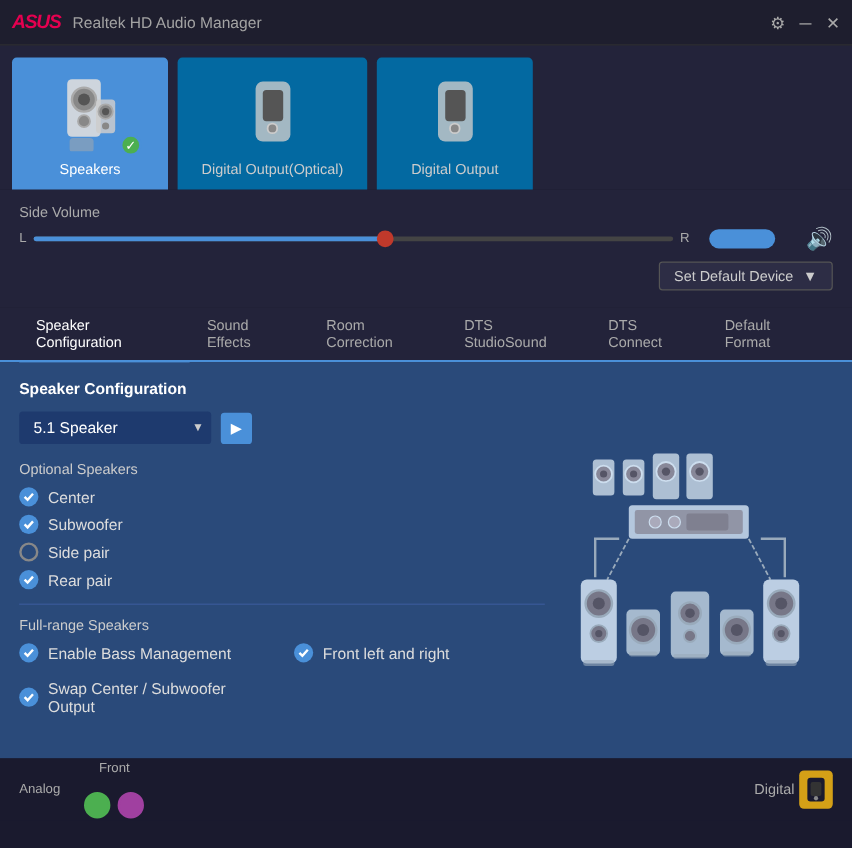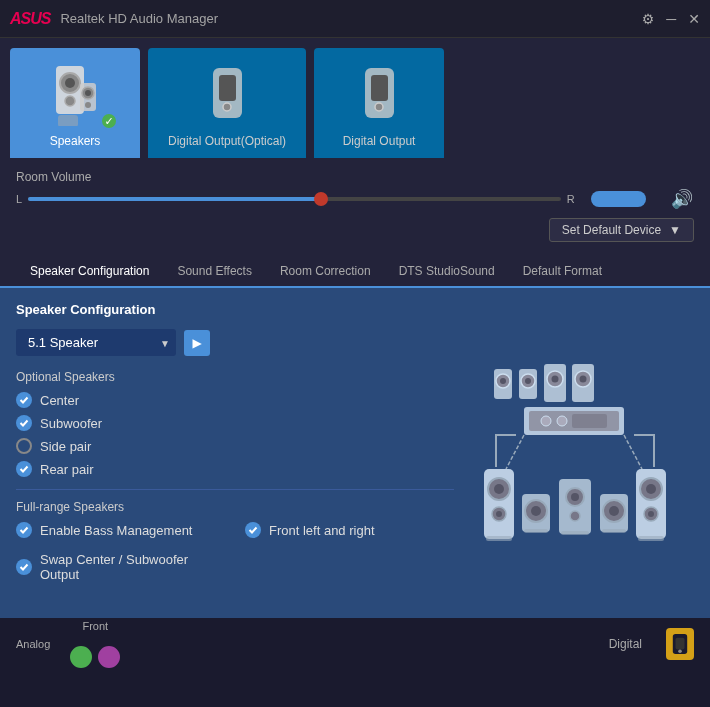--- a/index.html
+++ b/index.html
@@ -329,21 +329,21 @@
       width: 22px;
       height: 22px;
       border-radius: 50%;
       border: 2px solid #555;
       cursor: pointer;
     }
     .digital-section {
       margin-left: auto;
       display: flex;
       align-items: center;
-      gap: 24px;
+      gap: 4px;
     }
     .digital-label {
       font-size: 12px;
       color: #aaa;
     }
     .digital-icon-box {
       width: 28px;
       height: 32px;
       background: #d4a017;
       border-radius: 4px;
@@ -431,21 +431,21 @@
         <circle cx="22" cy="44" r="4" fill="#888" stroke="#ccc" stroke-width="1.5"></circle>
       </svg>
     </div>
     <span class="device-tab-label">Digital Output</span>
   </div>
 </div>
 
 <div class="main-content">
 
   <div class="vol-main-row">
-    <span class="vol-top">Room Volume</span>
+    <span class="vol-top">Side Volume</span>
     <div class="vol-bottom">
       <span class="vol-l">L</span>
       <div class="vol-slider-wrap">
         <div class="slider-track" style="width:130px;">
           <div class="slider-fill" style="width:55%;"></div>
           <div class="slider-thumb" style="left:55%;"></div>
         </div>
       </div>
       <span class="vol-r">R</span>
       <div class="slider2" style="width:55px; height:16px; background: #4a90d9; border-radius:8px; margin-left:10px;"></div>
@@ -466,20 +466,23 @@
     <span>Speaker Configuration</span>
   </div>
   <div class="tab">
     <span>Sound Effects</span>
   </div>
   <div class="tab">
     <span>Room Correction</span>
   </div>
   <div class="tab">
     <span>DTS StudioSound</span>
+  </div>
+  <div class="tab">
+    <span>DTS Connect</span>
   </div>
   <div class="tab">
     <span>Default Format</span>
   </div>
 </div>
 
 <div class="panel">
   <div class="panel-title">Speaker Configuration</div>
 
   <div class="config-body">

